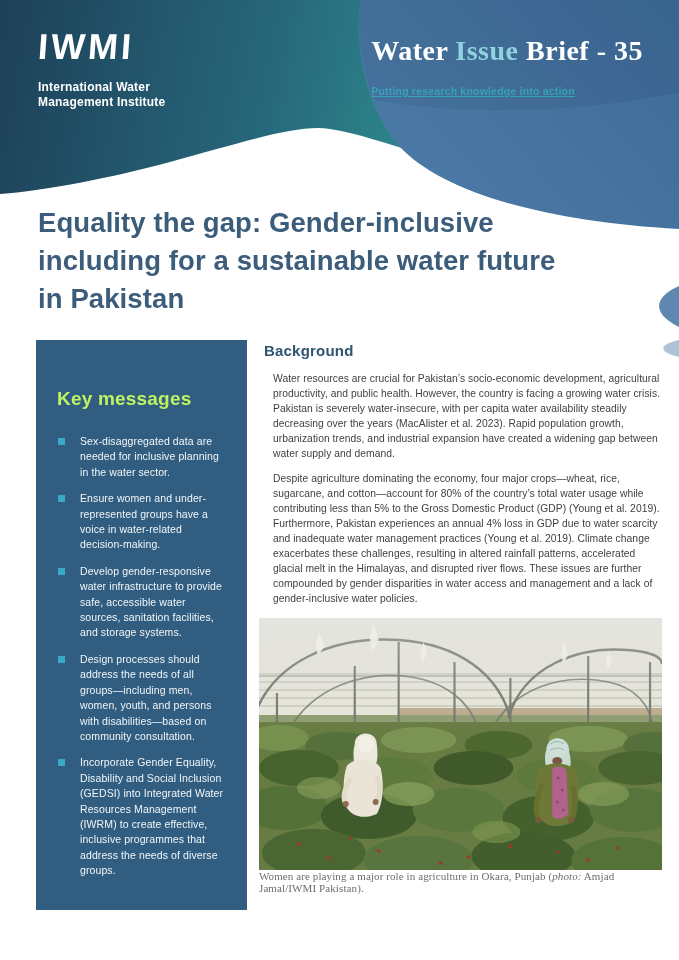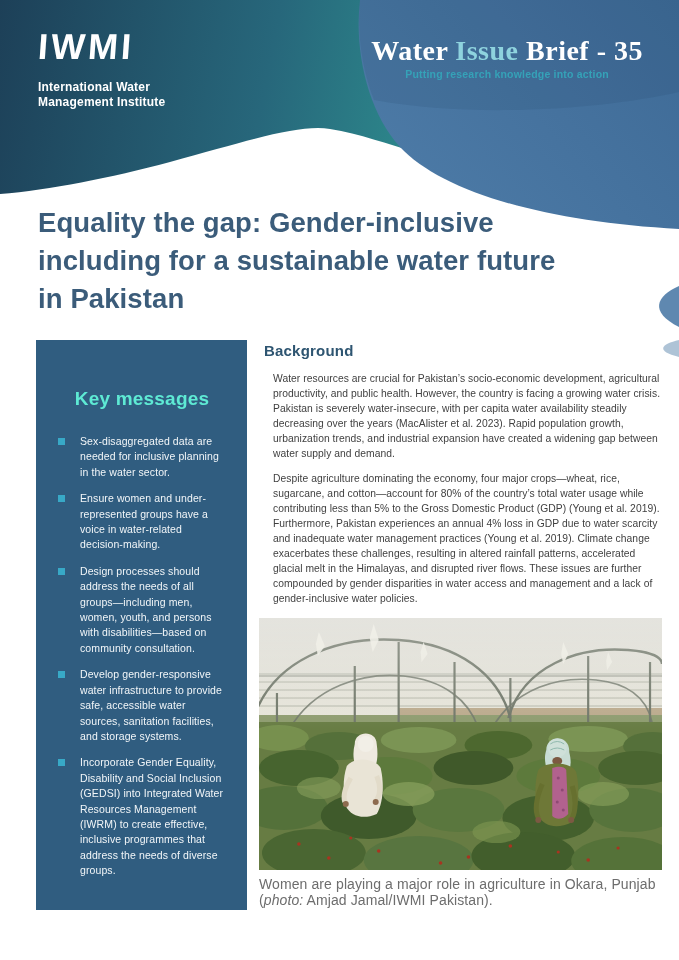--- a/index.html
+++ b/index.html
@@ -8,48 +8,48 @@
     overflow:hidden;font-family:"Liberation Sans",sans-serif;
   }
   
   .header-svg{position:absolute;top:0;left:0;width:679px;height:360px;}
   .logo-block{position:absolute;top:30px;left:38px;color:#ffffff;z-index:3;}
   .logo-word{
     font-size:36px;font-weight:bold;letter-spacing:3px;line-height:34px;
     transform:skewX(-4deg);
   }
   .logo-tagline{margin-top:16px;font-size:12px;font-weight:bold;line-height:14.5px;letter-spacing:.2px;}
-  .brief-block{position:absolute;top:36px;right:36px;text-align:center;z-index:3;}
+  .brief-block{position:absolute;top:36px;right:36px;text-align:left;z-index:3;}
   .brief-title{
     font-family:"Liberation Serif",serif;font-weight:bold;font-size:28px;
     color:#ffffff;line-height:30px;letter-spacing:.5px;
   }
   .brief-title .hl{color:#8ed3de;}
-  .brief-subtitle{margin-top:2px;font-size:10.5px;font-weight:bold;color:#35a2b8;letter-spacing:.2px;}
+  .brief-subtitle{margin-top:19px;font-size:10.5px;font-weight:bold;color:#35a2b8;letter-spacing:.2px;text-decoration:underline;}
   
   .doc-title{
     position:absolute;top:204px;left:38px;z-index:3;
     color:#3b5c7a;font-size:27.5px;font-weight:bold;line-height:38px;letter-spacing:.1px;
   }
   
   .content{position:absolute;top:340px;left:36px;width:626px;display:flex;gap:12px;}
   .sidebar{
     box-sizing:border-box;width:211px;min-height:553px;background:#305d80;
     padding:48px 20px 20px 21px;color:#f2f6f8;flex:none;
   }
-  .sidebar h2{margin:0 0 24px 0;font-size:19px;font-weight:bold;color:#5eead4;letter-spacing:.2px;text-align:center;}
+  .sidebar h2{margin:0 0 24px 0;font-size:19px;font-weight:bold;color:#bef264;letter-spacing:.2px;}
   .sidebar ul{list-style:none;margin:0;padding:0;}
   .sidebar li{position:relative;padding-left:23px;margin-bottom:11px;font-size:10.5px;line-height:15.4px;letter-spacing:.1px;}
   .sidebar li::before{content:"";position:absolute;left:1px;top:4px;width:7px;height:7px;background:#38a9c7;}
   .main-col{flex:1;min-width:0;}
   .main-col h3{margin:2px 0 13px 5px;font-size:15px;font-weight:bold;color:#2e5571;letter-spacing:.2px;}
   .main-col p{margin:0 0 11px 14px;font-size:10.3px;line-height:14.9px;color:#3f3f3f;letter-spacing:.05px;}
   figure{margin:8px 0 0 0;}
   .photo-svg{display:block;width:403px;height:252px;}
-  figcaption{margin-top:6px;font-size:14px;color:#6d6d6d;letter-spacing:.1px;}
+  figcaption{font-size:11px;color:#6d6d6d;letter-spacing:.1px;font-family:Liberation Serif, serif;}
   figcaption .it{font-style:italic;}
 </style>
 </head>
 <body>
 
 <div class="page">
 
   <svg class="header-svg" viewBox="0 0 679 360" aria-hidden="true">
     <defs>
       <linearGradient id="tealGrad" x1="0" y1="0" x2="679" y2="130" gradientUnits="userSpaceOnUse">
@@ -99,22 +99,22 @@
     <div>in Pakistan</div>
   </h1>
 
   <div class="content">
 
     <aside class="sidebar">
       <h2>Key messages</h2>
       <ul>
         <li><span>Sex-disaggregated data are needed for inclusive planning in the water sector.</span></li>
         <li><span>Ensure women and under-represented groups have a voice in water-related decision-making.</span></li>
+        <li><span>Develop gender-responsive water infrastructure to provide safe, accessible water sources, sanitation facilities, and storage systems.</span></li>
         <li><span>Design processes should address the needs of all groups—including men, women, youth, and persons with disabilities—based on community consultation.</span></li>
-        <li><span>Develop gender-responsive water infrastructure to provide safe, accessible water sources, sanitation facilities, and storage systems.</span></li>
         <li><span>Incorporate Gender Equality, Disability and Social Inclusion (GEDSI) into Integrated Water Resources Management (IWRM) to create effective, inclusive programmes that address the needs of diverse groups.</span></li>
       </ul>
     </aside>
 
     <main class="main-col">
       <h3>Background</h3>
       <p>Water resources are crucial for Pakistan’s socio-economic development, agricultural productivity, and public health. However, the country is facing a growing water crisis. Pakistan is severely water-insecure, with per capita water availability steadily decreasing over the years (MacAlister et al. 2023). Rapid population growth, urbanization trends, and industrial expansion have created a widening gap between water supply and demand.</p>
       <p>Despite agriculture dominating the economy, four major crops—wheat, rice, sugarcane, and cotton—account for 80% of the country’s total water usage while contributing less than 5% to the Gross Domestic Product (GDP) (Young et al. 2019). Furthermore, Pakistan experiences an annual 4% loss in GDP due to water scarcity and inadequate water management practices (Young et al. 2019). Climate change exacerbates these challenges, resulting in altered rainfall patterns, accelerated glacial melt in the Himalayas, and disrupted river flows. These issues are further compounded by gender disparities in water access and management and a lack of gender-inclusive water policies.</p>
 
       <figure>

